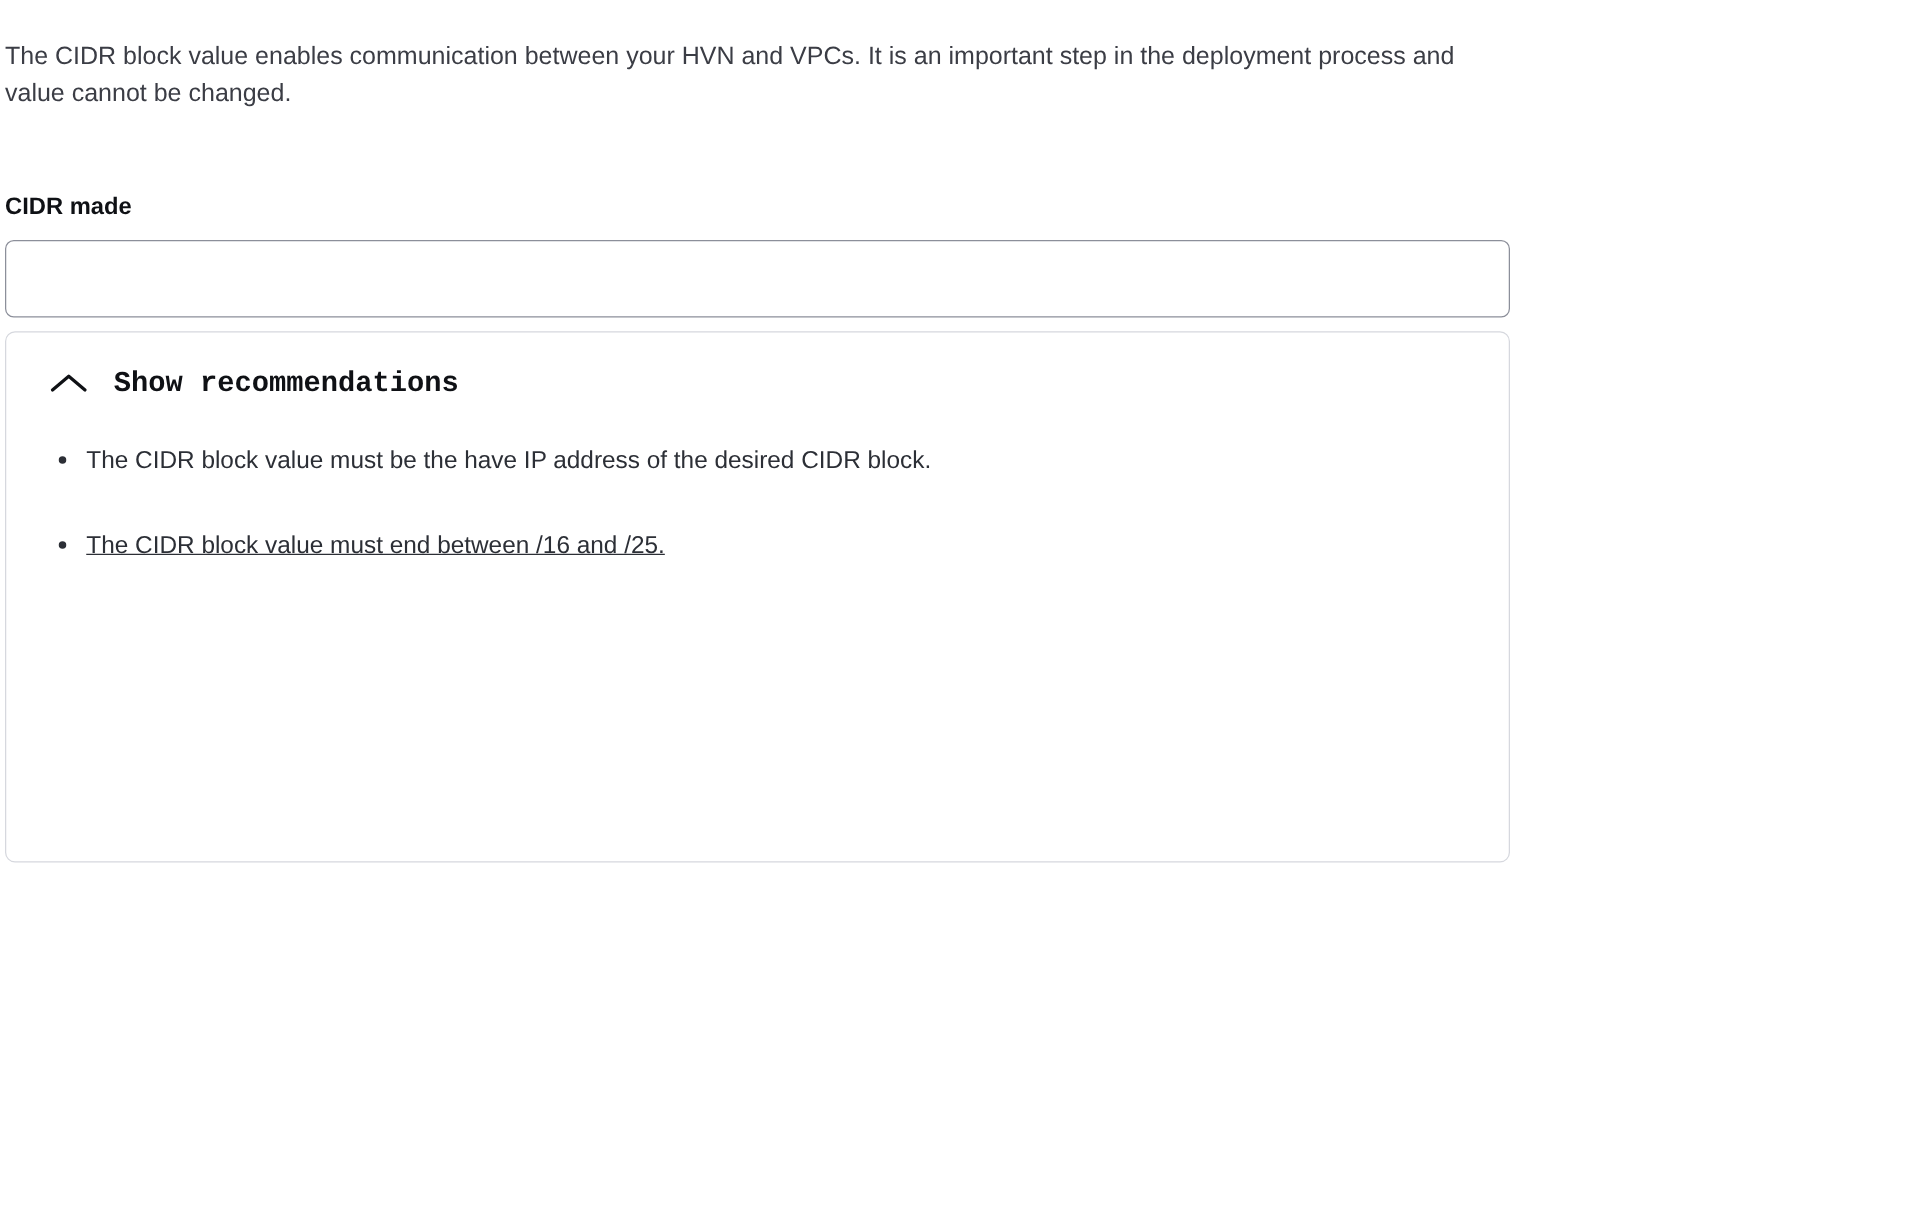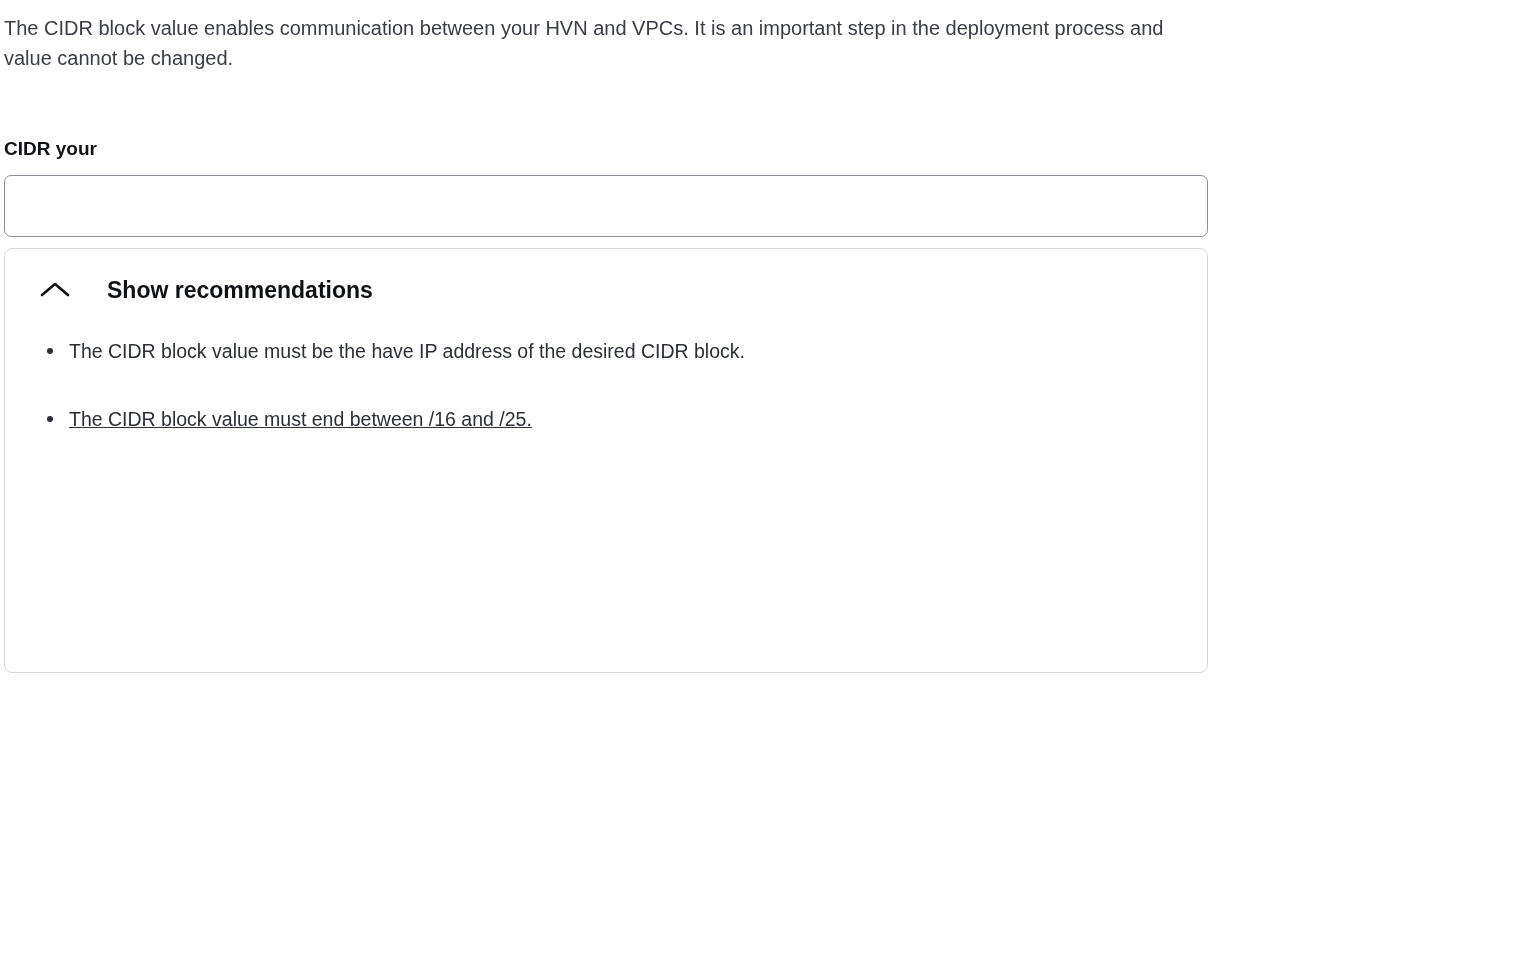--- a/index.html
+++ b/index.html
@@ -28,21 +28,21 @@
     letter-spacing: -0.2px;
     line-height: 1.2;
     margin: 4px 0 0 0;
     color: #0f1115;
   }
   .para {
     font-size: 20px;
     line-height: 1.52;
     color: #3b3d45;
     max-width: 1200px;
-    margin: 13px 0 0 0;
+    margin: 30px 0 0 0;
     font-weight: 400;
   }
   .para.second {
     margin-top: 58px;
     max-width: 1215px;
   }
   .field-label {
     font-size: 19px;
     font-weight: 700;
     color: #0f1115;
@@ -73,26 +73,26 @@
     height: 425px;
     border: 1.5px solid #d6d8de;
     border-radius: 8px;
     background: #ffffff;
     padding: 30px 34px 0 34px;
     overflow: hidden;
   }
   .rec-header {
     display: flex;
     align-items: center;
-    gap: 36px;
+    gap: 20px;
     background: none;
     border: 0;
     padding: 0;
     cursor: pointer;
-    font-family: Liberation Sans, sans-serif;
+    font-family: Liberation Mono, monospace;
   }
   .chevron {
     width: 32px;
     height: 22px;
     display: inline-block;
     flex: 0 0 auto;
   }
   .rec-header-label {
     font-size: 23px;
     font-weight: 700;
@@ -130,21 +130,21 @@
 </style>
 </head>
 <body>
 
 <div class="page">
 
 
   <p class="para">The CIDR block value enables communication between your HVN and VPCs. It is an important step in the deployment process and value cannot be changed.</p>
 
 
-  <div class="field-label">CIDR your</div>
+  <div class="field-label">CIDR made</div>
 
   <input class="cidr-input" type="text" placeholder="" style="">
 
   <div class="rec-panel">
 
     <button class="rec-header">
       <span class="chevron">
         <svg width="32" height="22" viewBox="0 0 32 22" fill="none" xmlns="http://www.w3.org/2000/svg">
           <path d="M3 16 L16 5 L29 16" stroke="#0f1115" stroke-width="2.6" stroke-linecap="round" stroke-linejoin="round"></path>
         </svg>

